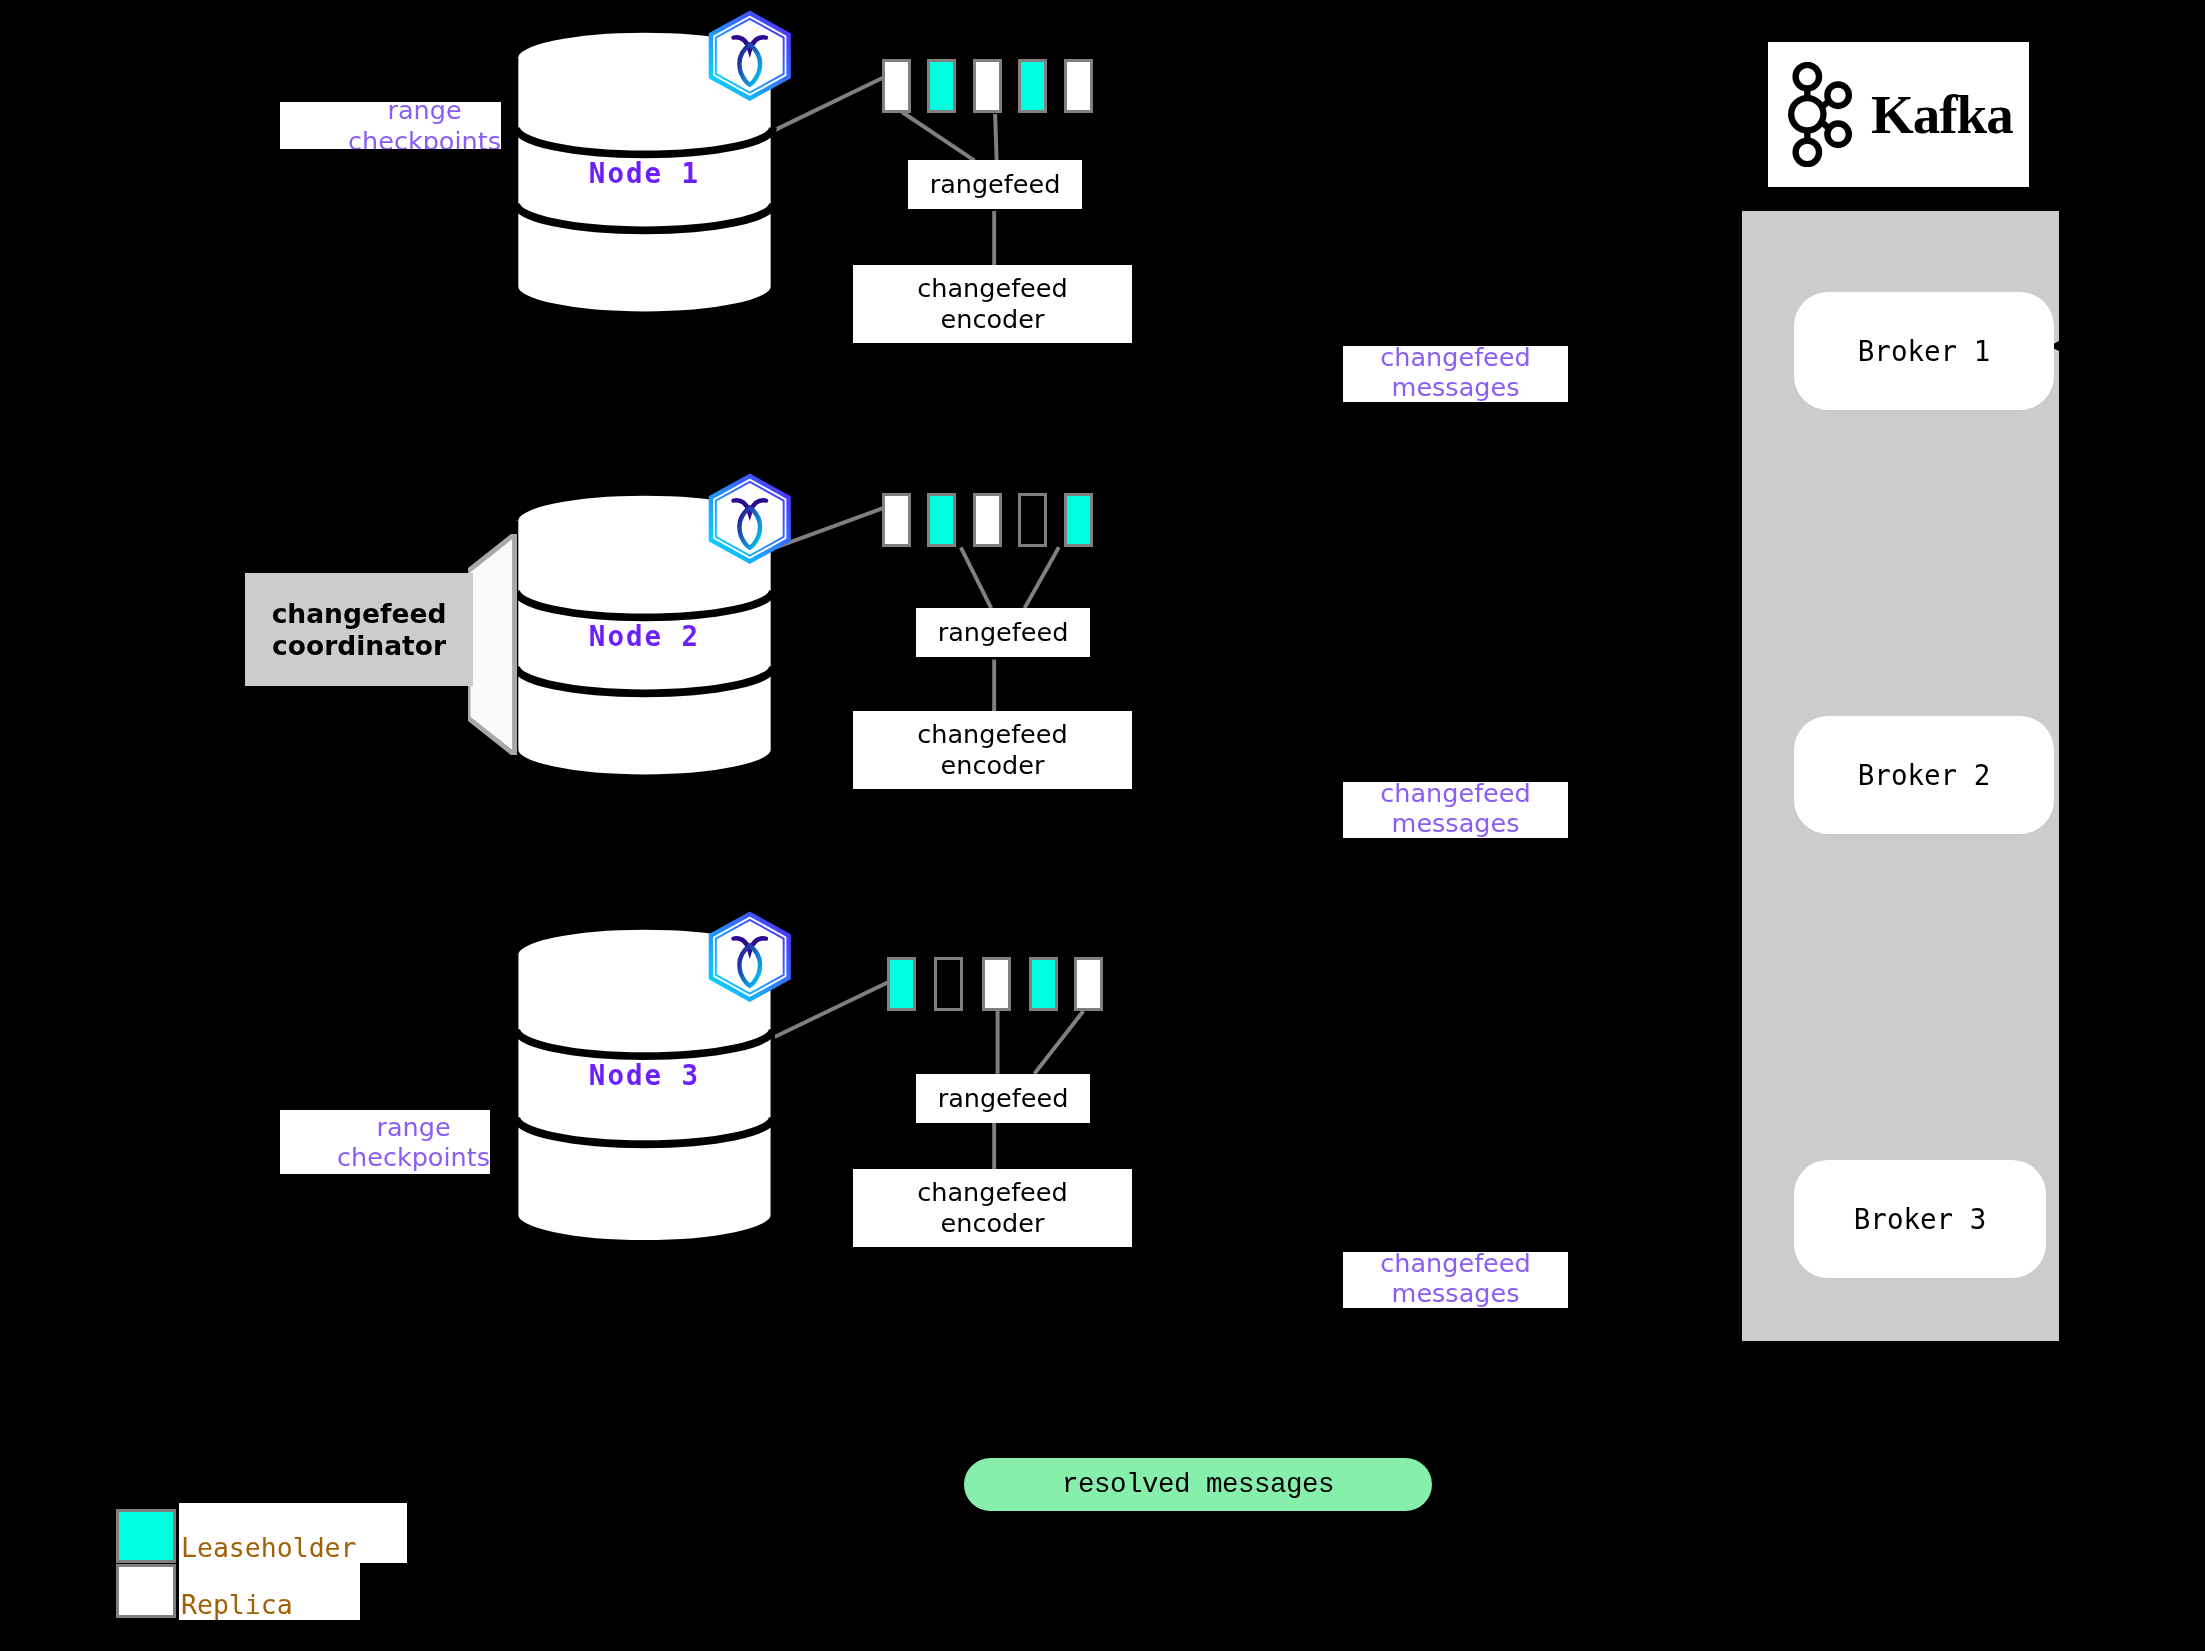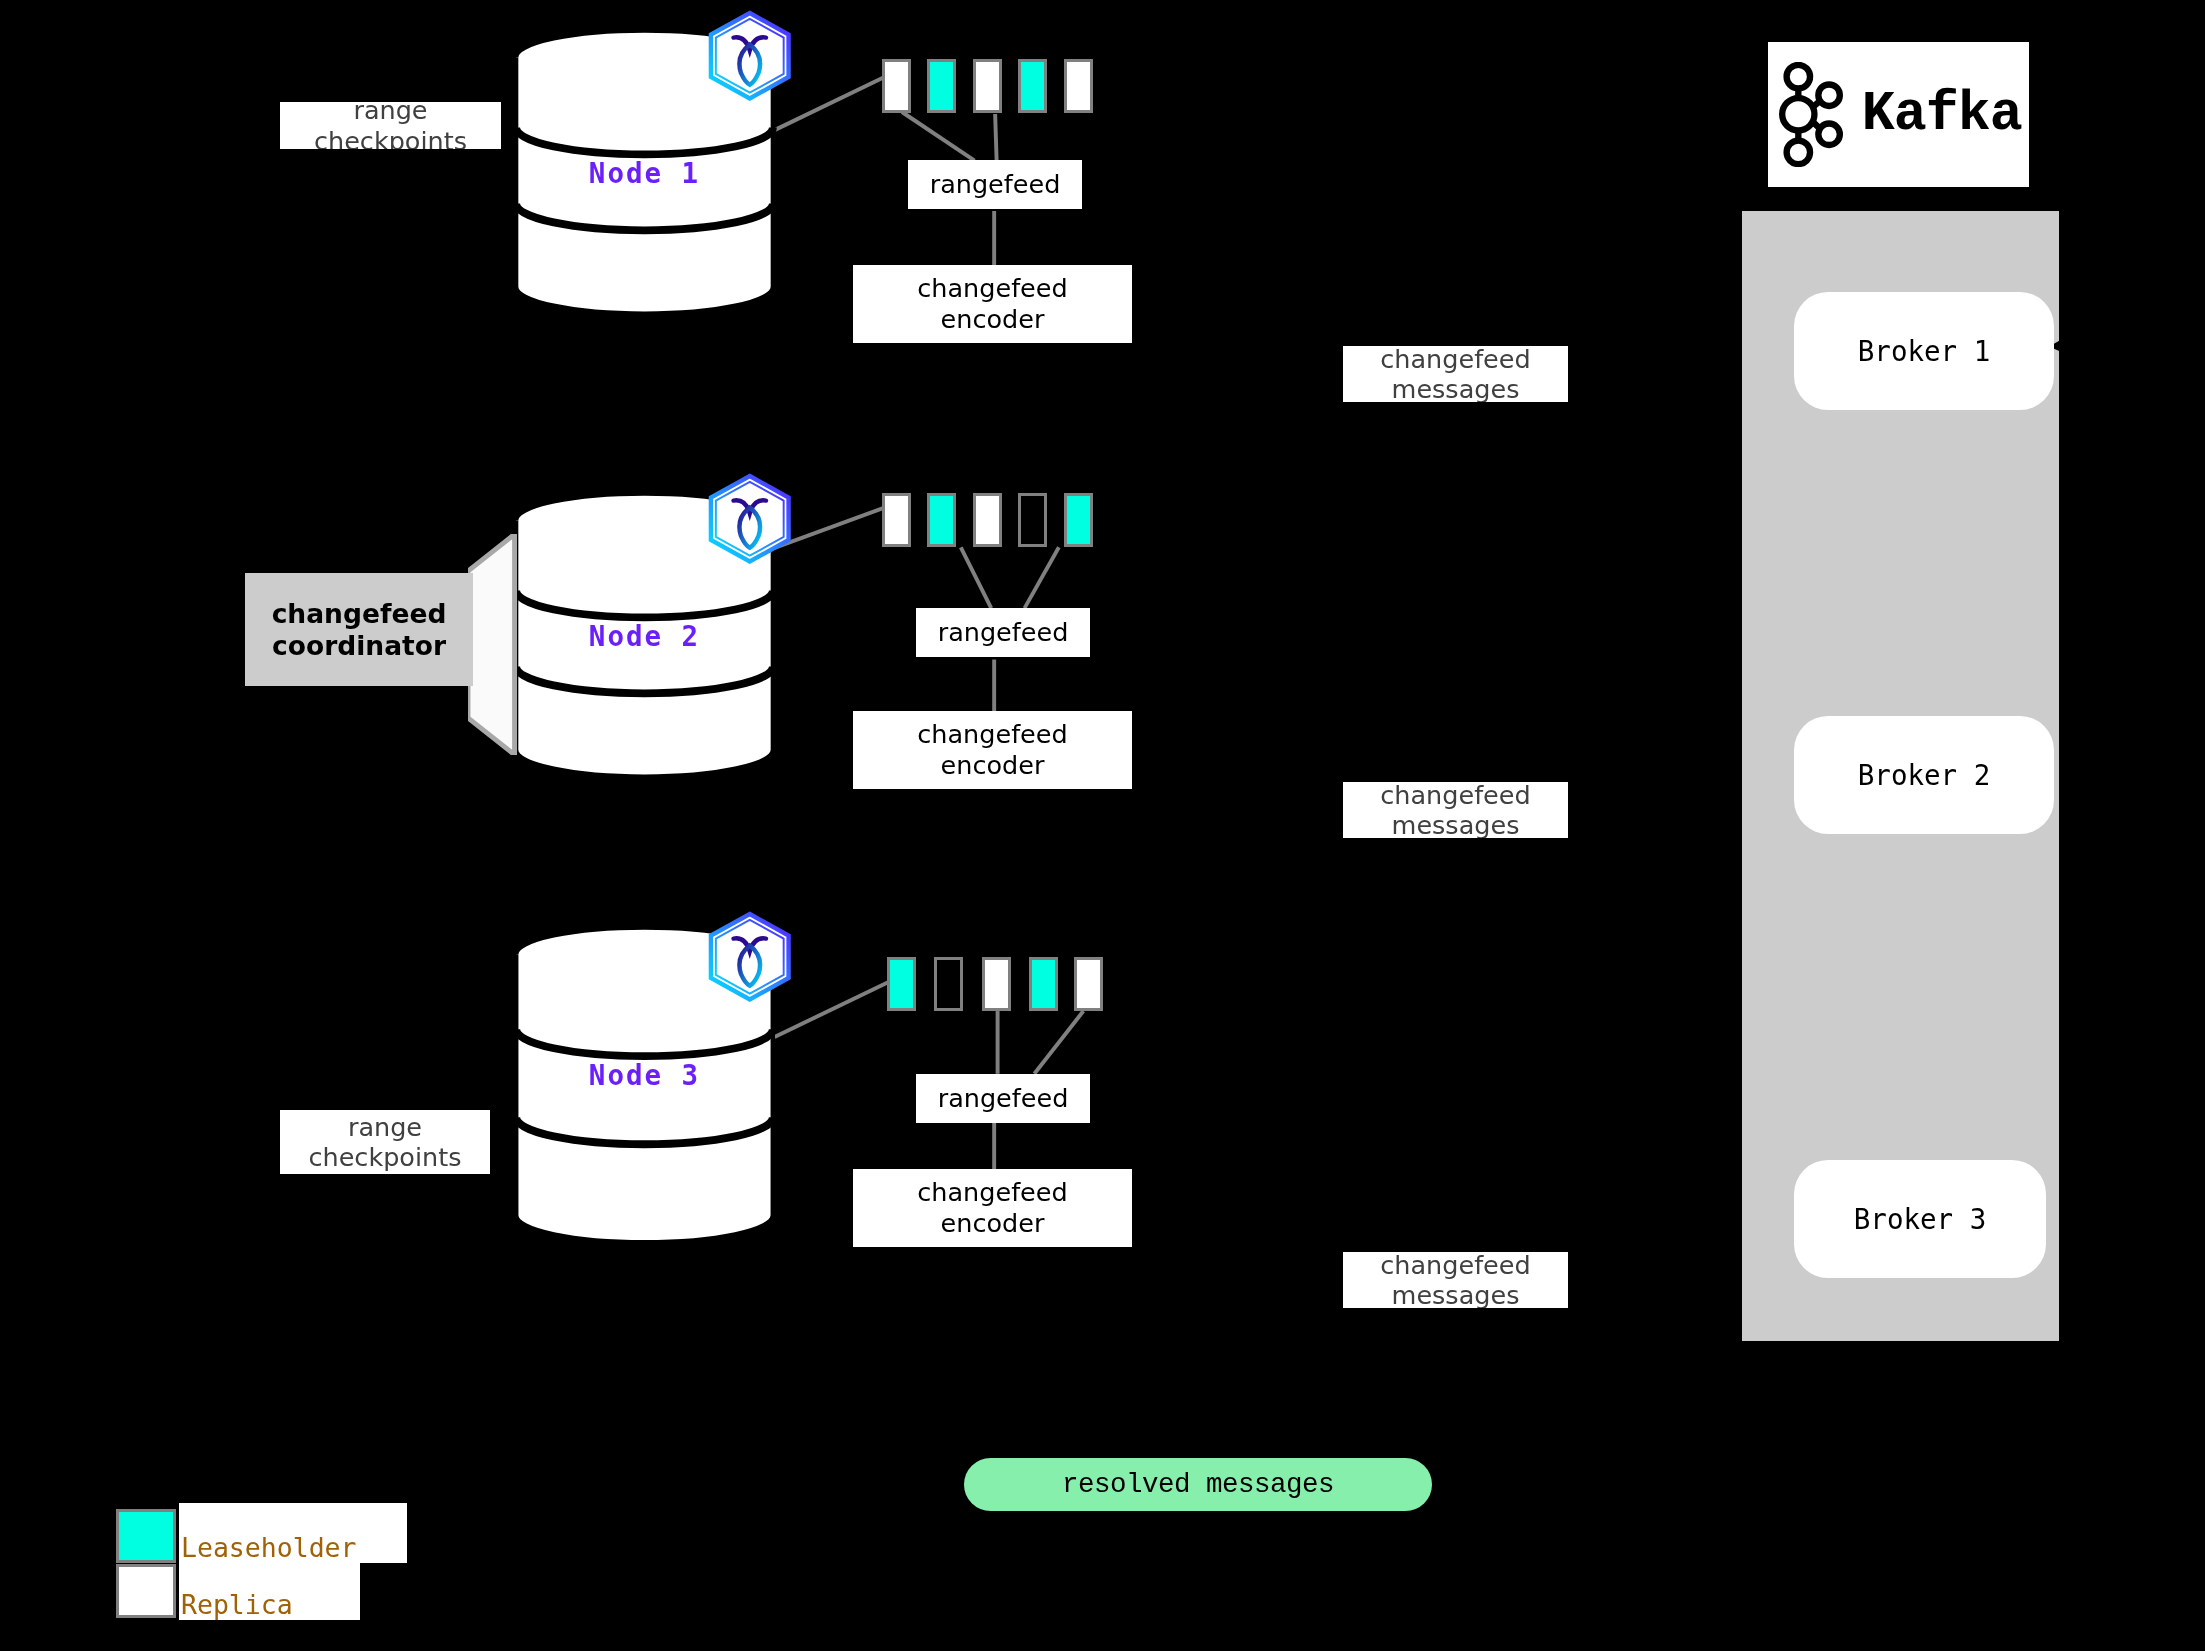--- a/index.html
+++ b/index.html
@@ -2,22 +2,22 @@
 <html style="font-size:7.8px"><head>
 <meta charset="utf-8">
 <style>
   html,body{margin:0;padding:0;background:#000;}
   body{width:2205px;height:1652px;position:relative;overflow:hidden;
        font-family:"DejaVu Sans",sans-serif;}
   .stage{position:absolute;inset:0;width:2205px;height:1652px;}
   .abs{position:absolute;}
 
   
-  .plate{background:#fff;color:#404040;display:flex;align-items:center;
-         justify-content:center;text-align:center;line-height:1.18;
+  .plate{background:#fff;color:#8b5cf6;display:flex;align-items:center;
+         justify-content:flex-end;text-align:center;line-height:1.18;
          font-family:"DejaVu Sans",sans-serif;overflow:hidden;}
 
   
   .gbox{background:#ffffff;color:#000;display:flex;align-items:center;
         justify-content:center;text-align:center;line-height:1.2;
         font-family:"DejaVu Sans",sans-serif;}
 
   
   .cyl{position:absolute;}
   .cyl svg{display:block;}
@@ -25,21 +25,21 @@
               color:#6b1ffb;font-weight:bold;letter-spacing:2px;
               font-family:"DejaVu Sans Mono",monospace;}
 
   
   .range{position:absolute;border:3.4px solid #808080;box-sizing:border-box;}
 
   
   .kpanel{position:absolute;background:#cccccc;}
   .klogo{position:absolute;background:#fff;display:flex;align-items:center;
          justify-content:center;gap:12.7px;}
-  .klogo .ktext{font-family:Liberation Mono, monospace;font-weight:bold;
+  .klogo .ktext{font-family:Liberation Serif, serif;font-weight:bold;
                 color:#000;font-size:55px;letter-spacing:-1px;}
   .broker{position:absolute;background:#fff;border-radius:34px;
           display:flex;align-items:center;justify-content:center;
           color:#000;font-family:"DejaVu Sans Mono",monospace;margin-left:24px;}
 
   
   .pill{position:absolute;background:#86efac;border-radius:4902px;
         display:flex;align-items:center;justify-content:center;
         color:#000;font-family:Liberation Mono, monospace;}
 

